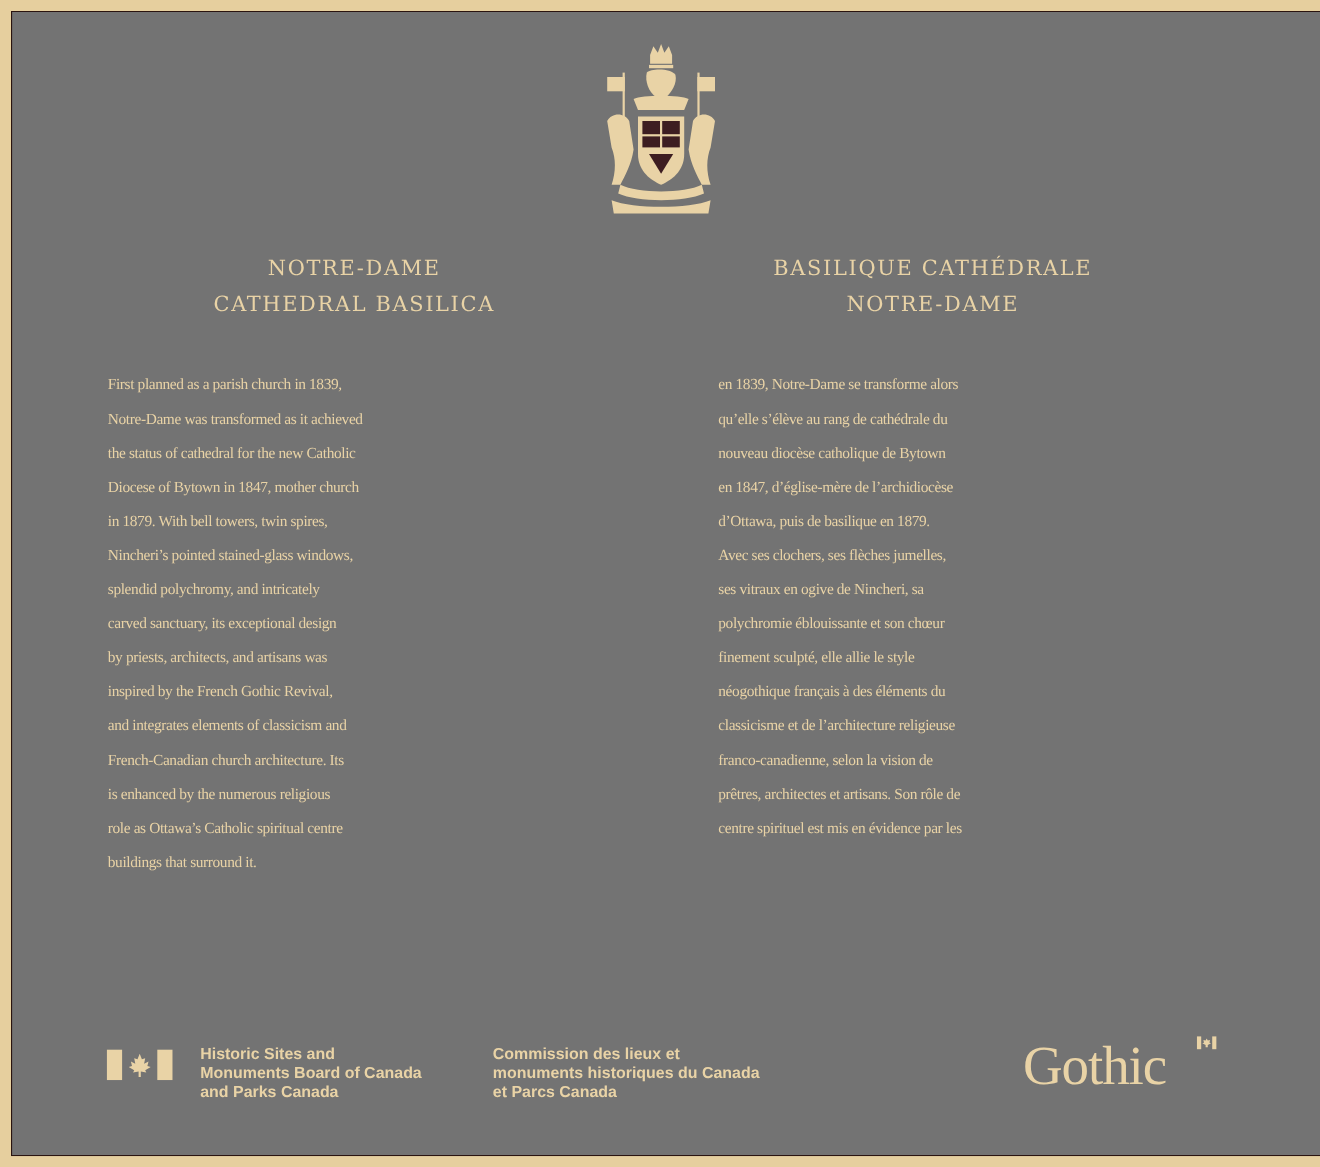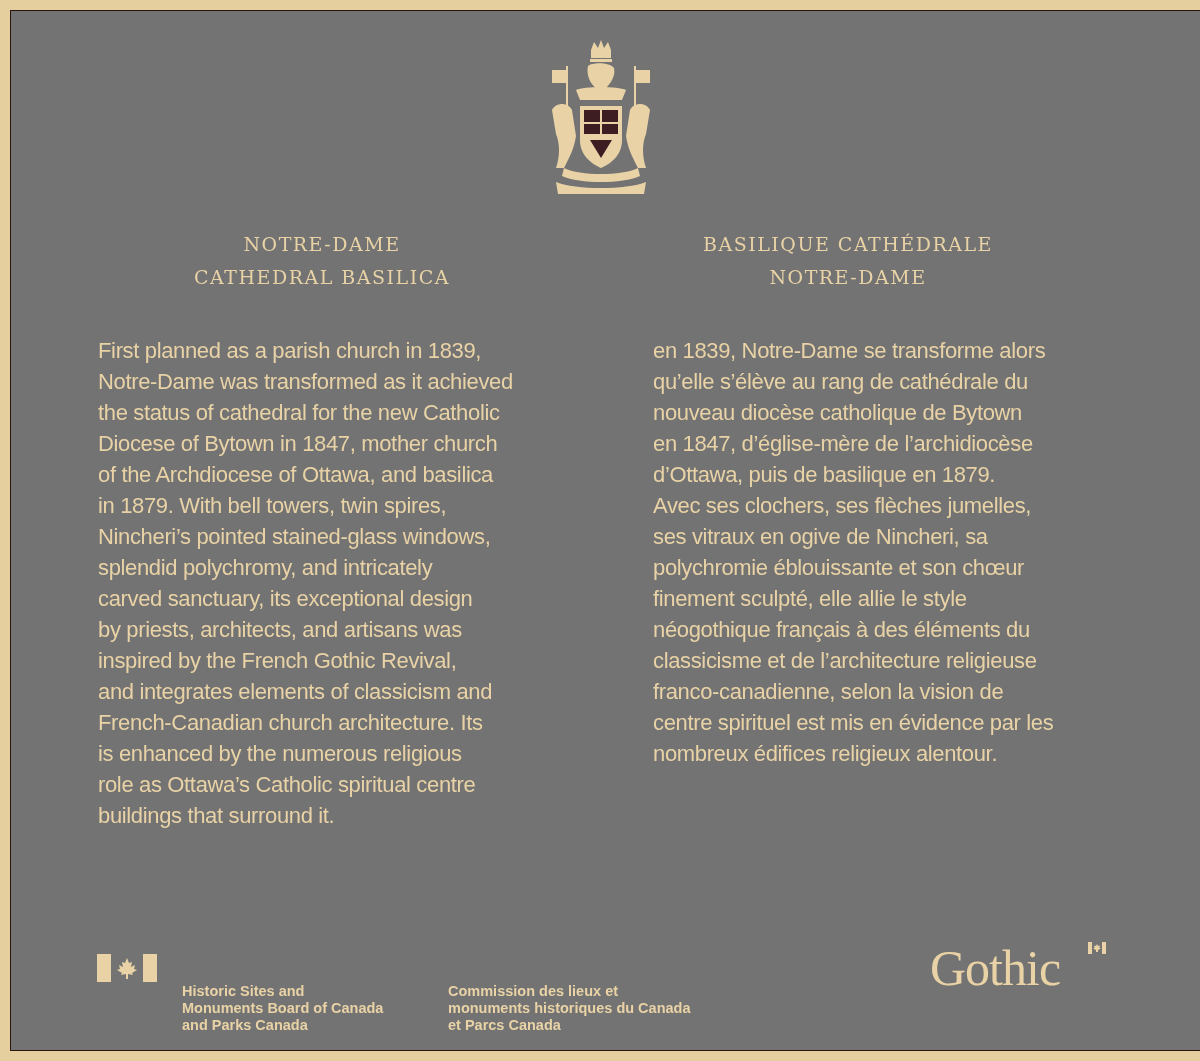--- a/index.html
+++ b/index.html
@@ -31,22 +31,22 @@
       font-size: 19px;
       letter-spacing: 1.5px;
       line-height: 33px;
       color: #e9d3a6;
     }
     .heading-en { left: 112px; width: 400px; top: 218px; }
     .heading-fr { left: 638px; width: 400px; top: 218px; }
     .heading span { display: block; }
     .body-text {
       position: absolute;
-      font-family: Liberation Sans, sans-serif;
-      font-size: 22px;
+      font-family: Liberation Serif, serif;
+      font-size: 14px;
       line-height: 31px;
       color: #e9d3a6;
       white-space: nowrap;
       letter-spacing: -0.35px;
     }
     .body-en { left: 88px; top: 325px; }
     .body-fr { left: 643px; top: 325px; }
     .body-text span { display: block; }
     .footer-flag {
       position: absolute;
@@ -54,21 +54,20 @@
       width: 60px; height: 28px;
     }
     .footer-text {
       position: absolute;
       font-family: "Liberation Sans", sans-serif;
       font-weight: bold;
       font-size: 14.5px;
       line-height: 17px;
       color: #e9d3a6;
       white-space: nowrap;
-      margin-top: 32px;
     }
     .footer-en { left: 172px; top: 941px; }
     .footer-fr { left: 438px; top: 941px; }
     .footer-text span { display: block; }
     .wordmark {
       position: absolute;
       left: 920px; top: 930px;
       font-family: "Liberation Serif", serif;
       font-size: 50px;
       line-height: 56px;
@@ -127,21 +126,20 @@
   <div class="heading heading-fr">
     <span>BASILIQUE CATHÉDRALE</span>
     <span>NOTRE-DAME</span>
   </div>
 
   <div class="body-text body-en">
     <span>First planned as a parish church in 1839,</span>
     <span>Notre-Dame was transformed as it achieved</span>
     <span>the status of cathedral for the new Catholic</span>
     <span>Diocese of Bytown in 1847, mother church</span>
-    <span>of the Archdiocese of Ottawa, and basilica</span>
     <span>in 1879. With bell towers, twin spires,</span>
     <span>Nincheri’s pointed stained-glass windows,</span>
     <span>splendid polychromy, and intricately</span>
     <span>carved sanctuary, its exceptional design</span>
     <span>by priests, architects, and artisans was</span>
     <span>inspired by the French Gothic Revival,</span>
     <span>and integrates elements of classicism and</span>
     <span>French-Canadian church architecture. Its</span>
     <span>is enhanced by the numerous religious</span>
     <span>role as Ottawa’s Catholic spiritual centre</span>
@@ -154,22 +152,22 @@
     <span>nouveau diocèse catholique de Bytown</span>
     <span>en 1847, d’église-mère de l’archidiocèse</span>
     <span>d’Ottawa, puis de basilique en 1879.</span>
     <span>Avec ses clochers, ses flèches jumelles,</span>
     <span>ses vitraux en ogive de Nincheri, sa</span>
     <span>polychromie éblouissante et son chœur</span>
     <span>finement sculpté, elle allie le style</span>
     <span>néogothique français à des éléments du</span>
     <span>classicisme et de l’architecture religieuse</span>
     <span>franco-canadienne, selon la vision de</span>
+    <span>prêtres, architectes et artisans. Son rôle de</span>
     <span>centre spirituel est mis en évidence par les</span>
-    <span>nombreux édifices religieux alentour.</span>
   </div>
 
   <svg class="footer-flag" viewBox="0 0 60 28">
     <rect x="0" y="0" width="14" height="28" fill="#e9d3a6"></rect>
     <rect x="46" y="0" width="14" height="28" fill="#e9d3a6"></rect>
     <path fill="#e9d3a6" d="M30 4 L32 9 L35 8 L34 13 L38 11 L37 15 L40 16 L35 19 L36 21 L31 20 L31 25 L29 25 L29 20 L24 21 L25 19 L20 16 L23 15 L22 11 L26 13 L25 8 L28 9 Z"></path>
   </svg>
 
   <div class="footer-text footer-en">
     <span>Historic Sites and</span>

